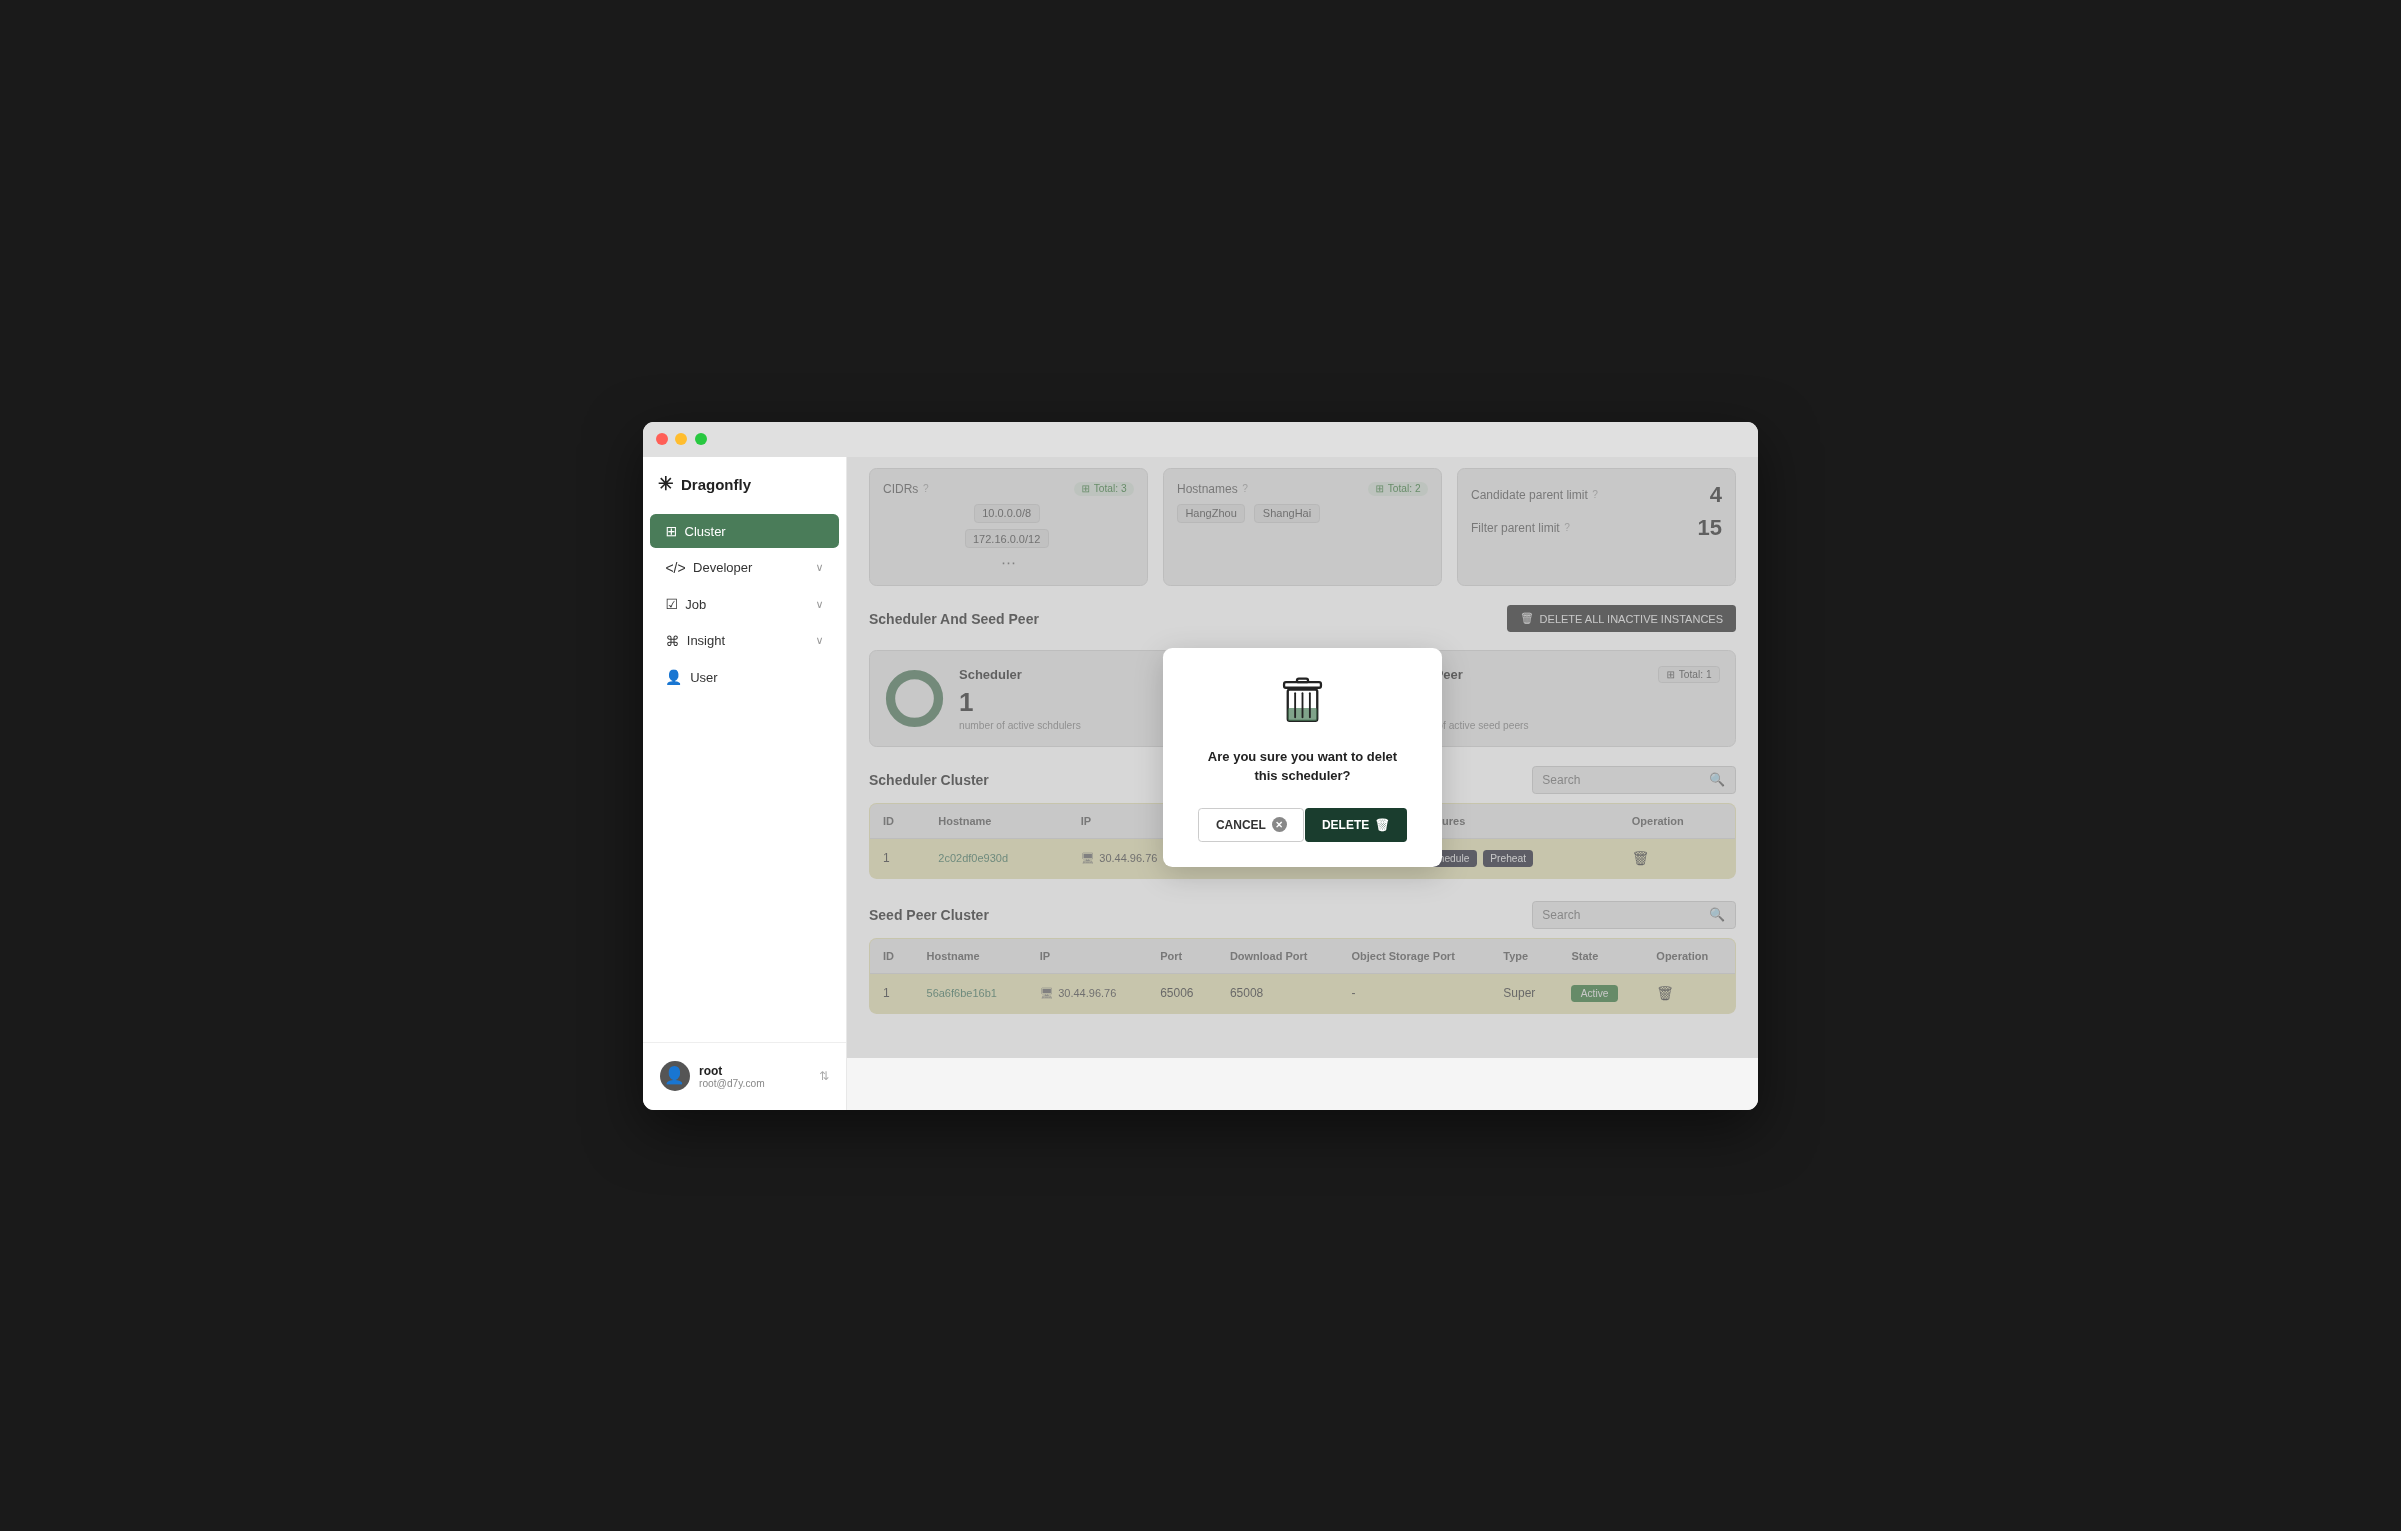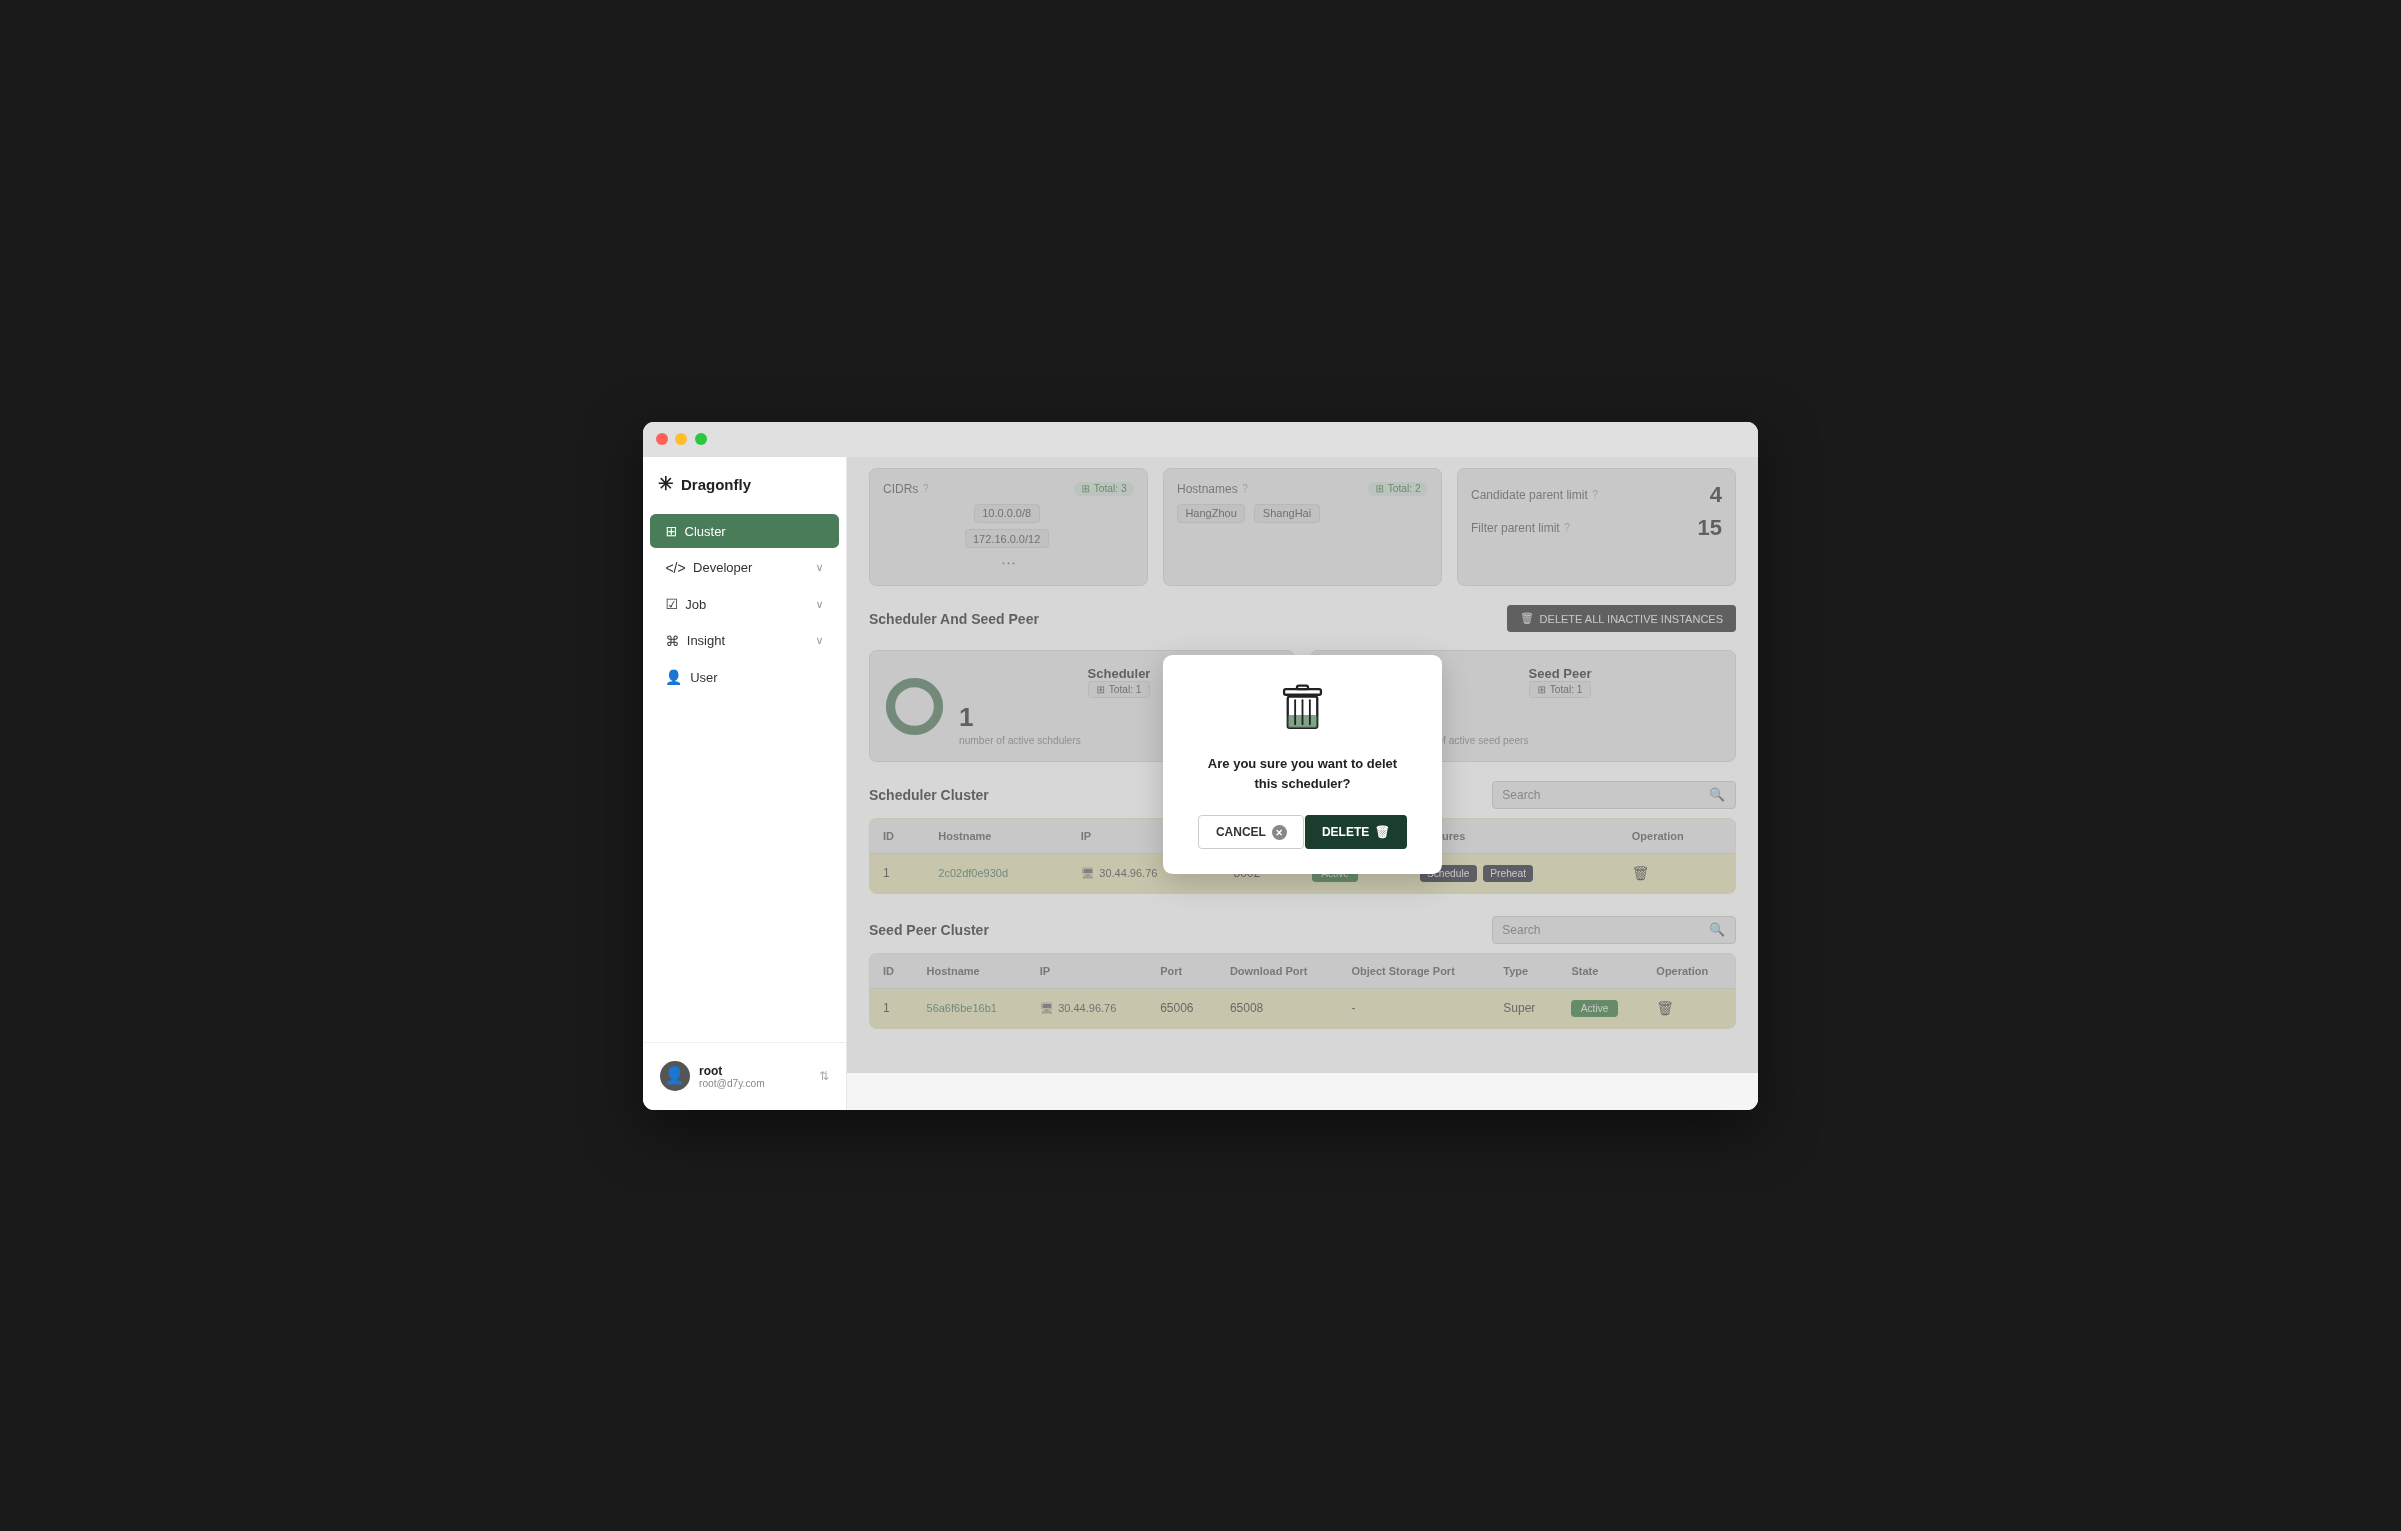--- a/index.html
+++ b/index.html
@@ -228,21 +228,20 @@
       width: 59px;
       height: 59px;
       flex-shrink: 0;
     }
     .stats-info { flex: 1; }
     .stats-card-header {
       display: flex;
       align-items: center;
       justify-content: space-between;
       margin-bottom: 3.7px;
-      flex-direction: column;
     }
     .stats-card-title { font-size: 13px; font-weight: 600; color: #222; }
     .stats-badge {
       background: #f5f5f5;
       border: 0.9px solid #ddd;
       border-radius: 3.7px;
       padding: 1.9px 7.4px;
       font-size: 10.2px;
       color: #444;
       display: flex;
@@ -255,21 +254,21 @@
     
     .table-section { margin-bottom: 22px; }
     .search-box {
       display: flex;
       align-items: center;
       background: #fff;
       border: 0.9px solid #ddd;
       border-radius: 3.7px;
       padding: 5.6px 9.3px;
       gap: 5.6px;
-      width: 244px;
+      width: 204px;
     }
     .search-box input {
       border: none;
       outline: none;
       font-size: 12px;
       color: #333;
       width: 100%;
       background: transparent;
     }
     .search-icon-btn { color: #888; font-size: 13px; cursor: pointer; background: none; border: none; }

